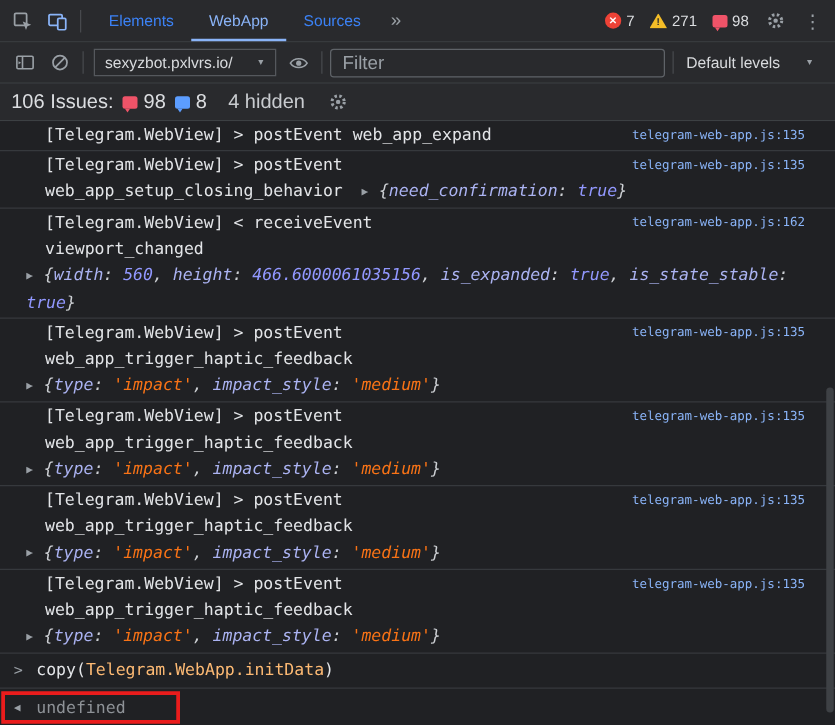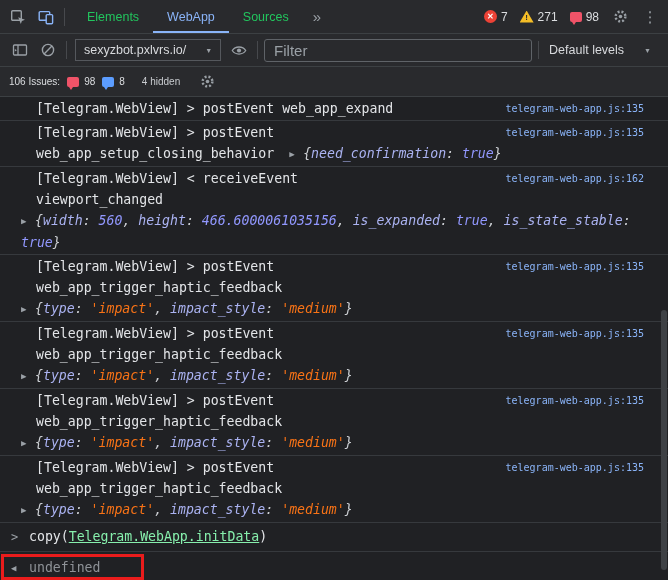--- a/index.html
+++ b/index.html
@@ -6,21 +6,21 @@
   html, body { width: 668px; height: 580px; overflow: hidden; }
   body { background: #202124; font-family: "Liberation Sans", sans-serif; }
 
   .bar { display: flex; align-items: center; background: #292a2d; border-bottom: 1px solid #3c4043; }
 
   
   .tab-bar { height: 34px; padding: 0 4px; }
   .icon-btn { min-width: 28px; height: 28px; display: flex; align-items: center; justify-content: center; color: #9aa0a6; cursor: pointer; flex: none; }
   .v-sep { width: 1px; height: 18px; background: #47494d; margin: 0 4px; flex: none; }
   .tabs { display: flex; height: 100%; margin-left: 4px; }
-  .tab { padding: 0 14px; display: flex; align-items: center; font-size: 12.5px; color: #22c55e; cursor: pointer; position: relative; white-space: nowrap; }
+  .tab { padding: 0 14px; display: flex; align-items: center; font-size: 12.5px; color: #3b82f6; cursor: pointer; position: relative; white-space: nowrap; }
   .tab.active { color: #8ab4f8; }
   .tab.active::after { content: ""; position: absolute; left: 0; right: 0; bottom: 0; height: 2.5px; background: #8ab4f8; }
   .more-tabs { font-size: 15px; color: #9aa0a6; padding: 0 10px; cursor: pointer; }
   .status-group { margin-left: auto; display: flex; align-items: center; gap: 2px; }
   .count { display: flex; align-items: center; gap: 4px; color: #dcdee1; font-size: 12px; padding: 0 5px; cursor: pointer; }
   .err-dot { width: 13px; height: 13px; border-radius: 50%; background: #ed4236; color: #fff; font-size: 8px; font-weight: bold; display: flex; align-items: center; justify-content: center; }
   .warn-tri { width: 14px; height: 12px; background: #f4bd27; clip-path: polygon(50% 0, 100% 100%, 0 100%); display: flex; align-items: flex-end; justify-content: center; }
   .warn-tri span { font-size: 8px; font-weight: bold; color: #292a2d; line-height: 10px; }
   .bubble { width: 12px; height: 10px; border-radius: 2px; position: relative; flex: none; display: flex; align-items: center; justify-content: center; color: #fff; font-size: 7px; font-weight: bold; }
   .bubble::after { content: ""; position: absolute; left: 2px; bottom: -3px; border-left: 2.5px solid transparent; border-right: 2.5px solid transparent; border-top: 3.5px solid; }
@@ -30,40 +30,40 @@
 
   
   .toolbar { height: 33px; padding: 0 6px; }
   .ctx-select { display: flex; align-items: center; gap: 19px; border: 1px solid #55585d; padding: 3px 8px; margin: 0 4px; color: #d8dadd; font-size: 12.5px; cursor: pointer; white-space: nowrap; }
   .dd-arrow { font-size: 7px; color: #9aa0a6; }
   .filter-input { width: 268px; height: 23px; background: transparent; border: 1px solid #5f6368; border-radius: 3px; color: #e3e5e8; font-size: 15px; padding: 0 9px; margin: 0 2px; font-family: "Liberation Sans", sans-serif; }
   .filter-input::placeholder { color: #9aa0a6; }
   .levels { display: flex; align-items: center; gap: 20px; color: #d8dadd; font-size: 12.5px; padding: 0 6px; cursor: pointer; white-space: nowrap; }
 
   
-  .issues-bar { height: 30px; padding: 0 9px; gap: 7px; font-size: 10px; color: #dcdee1; }
+  .issues-bar { height: 30px; padding: 0 9px; gap: 7px; font-size: 16px; color: #dcdee1; }
   .issues-bar .cnt { display: flex; align-items: center; gap: 5px; cursor: pointer; }
   .hidden-lbl { margin-left: 10px; color: #c9ccd0; cursor: pointer; }
   .issues-gear { margin-left: 6px; }
 
   
   .console-log { position: relative; height: 483px; background: #202124; font-family: "DejaVu Sans Mono", monospace; font-size: 13.2px; color: #e3e5e8; overflow: hidden; }
   .msg { border-bottom: 1px solid #36393d; padding: 1px 24px 1px 36px; line-height: 21px; display: flow-root; }
   .msg-link { float: right; width: 210px; text-align: right; margin-left: 8px; color: #8ab4f8; cursor: pointer; font-size: 10px; white-space: nowrap; }
   .msg-text { overflow-wrap: break-word; }
   .msg-preview { display: block; margin-left: -15px; word-break: break-all; cursor: pointer; }
   .msg-preview.inline { display: inline; margin-left: 7px; }
   .tri { display: inline-block; width: 14px; color: #9aa0a6; font-size: 9px; font-style: normal; vertical-align: 1px; cursor: pointer; }
   .tok { font-style: italic; }
   .tok-punct { color: #cdd0d4; }
   .tok-key { color: #abb3f2; font-style: italic; }
   .tok-num, .tok-bool { color: #9298ff; }
   .tok-str { color: #f97316; margin-top: 21px; }
   .tok-plain { color: #e3e5e8; font-style: normal; }
-  .tok-prop { color: #86efac; font-style: normal; text-decoration: underline; }
+  .tok-prop { color: #fdba74; font-style: normal; }
   .cmd-row { border-bottom: 1px solid #36393d; padding: 3px 24px 3px 11px; line-height: 21px; }
   .cmd-marker { color: #9aa0a6; margin-right: 6px; font-size: 12px; display: inline-block; width: 12px; }
   .result-row { padding: 5px 24px 3px 11px; line-height: 21px; position: relative; }
   .result-marker { color: #9aa0a6; margin-right: 6px; font-size: 9px; display: inline-block; width: 12px; vertical-align: 1px; }
   .result-value { color: #8e9297; }
   .annotation { position: absolute; left: 1px; top: 2px; width: 143px; height: 26px; border: 3px solid #ea1c1c; pointer-events: none; }
   .scroll-thumb { position: absolute; right: 1px; top: 44%; width: 6px; height: 54%; background: #3e4145; border-radius: 3px; cursor: pointer; }
 </style>
 </head>
 <body>

